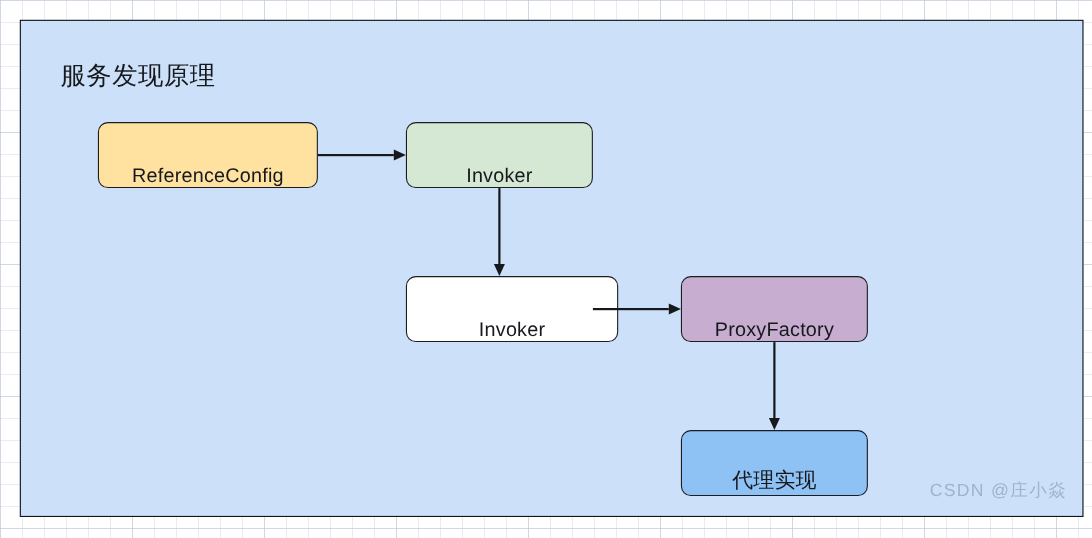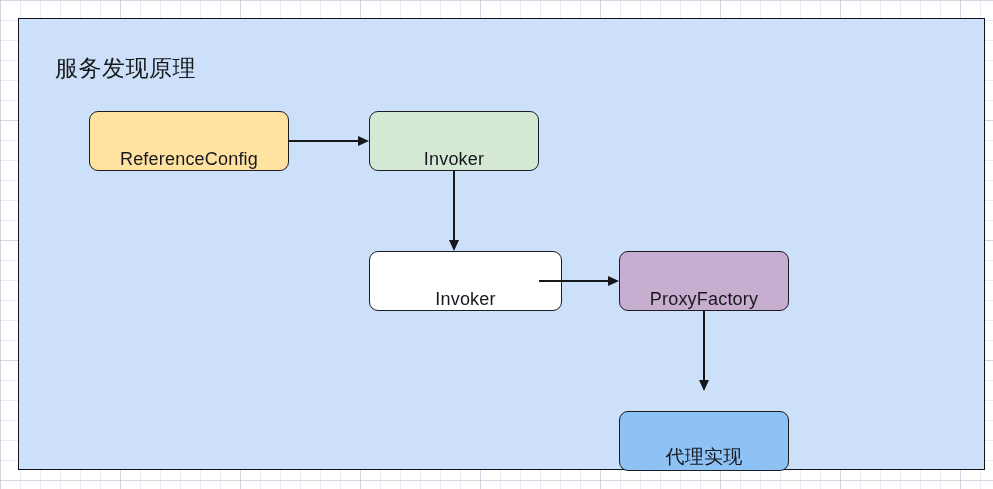--- a/index.html
+++ b/index.html
@@ -124,31 +124,32 @@
     </div>
 
     <div class="node" style="left:350px; top:232px; width:193px; height:60px; background:#ffffff;">
       <span>Invoker</span>
     </div>
 
     <div class="node" style="left:600px; top:232px; width:170px; height:60px; background:#c7aed0;">
       <span>ProxyFactory</span>
     </div>
 
-    <div class="node cjk" style="left:600px; top:372px; width:170px; height:60px; background:#8ec2f5;margin-top:20px;">
+    <div class="node cjk" style="left:600px; top:372px; width:170px; height:60px; background:#8ec2f5;">
       <span>代理实现</span>
     </div>
 
     <div class="edge-line edge-h" style="left:270px; top:121px; width:69px;"></div>
     <div class="arrowhead arrow-right" style="left:339px; top:116.5px;"></div>
 
     <div class="edge-line edge-v" style="left:434px; top:152px; height:69px;"></div>
     <div class="arrowhead arrow-down" style="left:429.5px; top:221px;"></div>
 
     <div class="edge-line edge-h" style="left:520px; top:261px; width:69px;"></div>
     <div class="arrowhead arrow-right" style="left:589px; top:256.5px;"></div>
 
     <div class="edge-line edge-v" style="left:684px; top:292px; height:69px;"></div>
     <div class="arrowhead arrow-down" style="left:679.5px; top:361px;"></div>
 
+    <div id="watermark">CSDN @庄小焱</div>
 
   </div>
 </div>
 
 </body></html>

